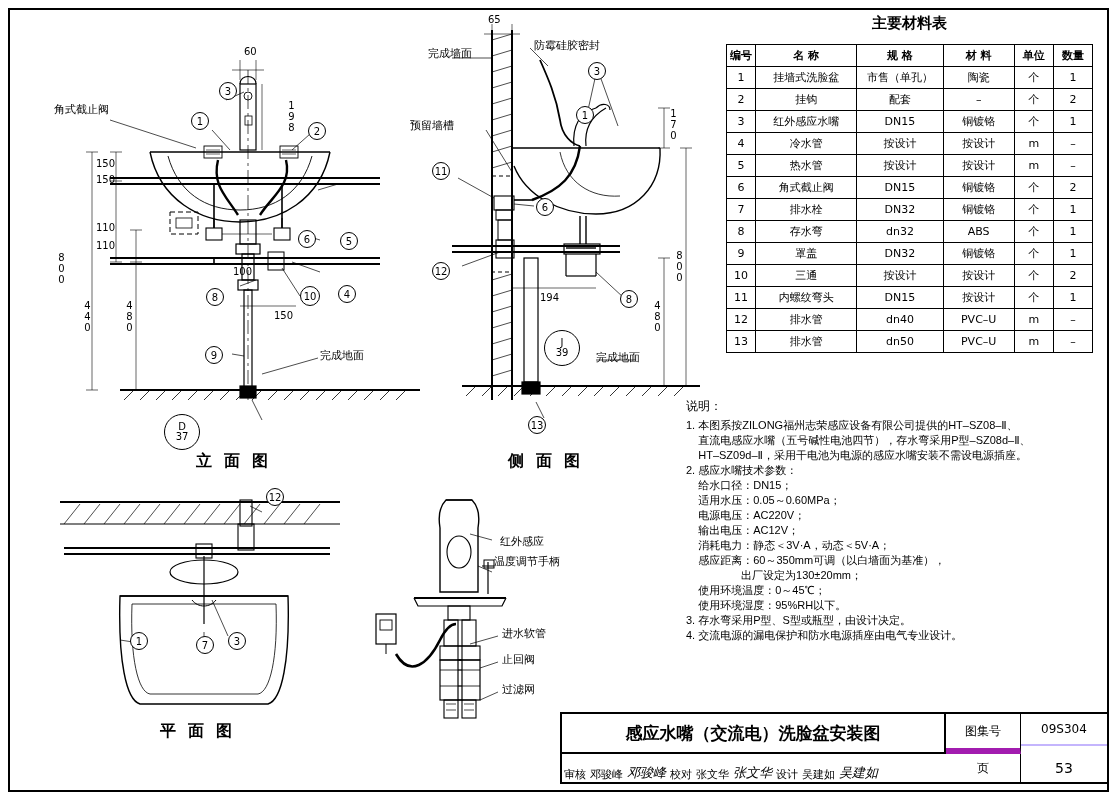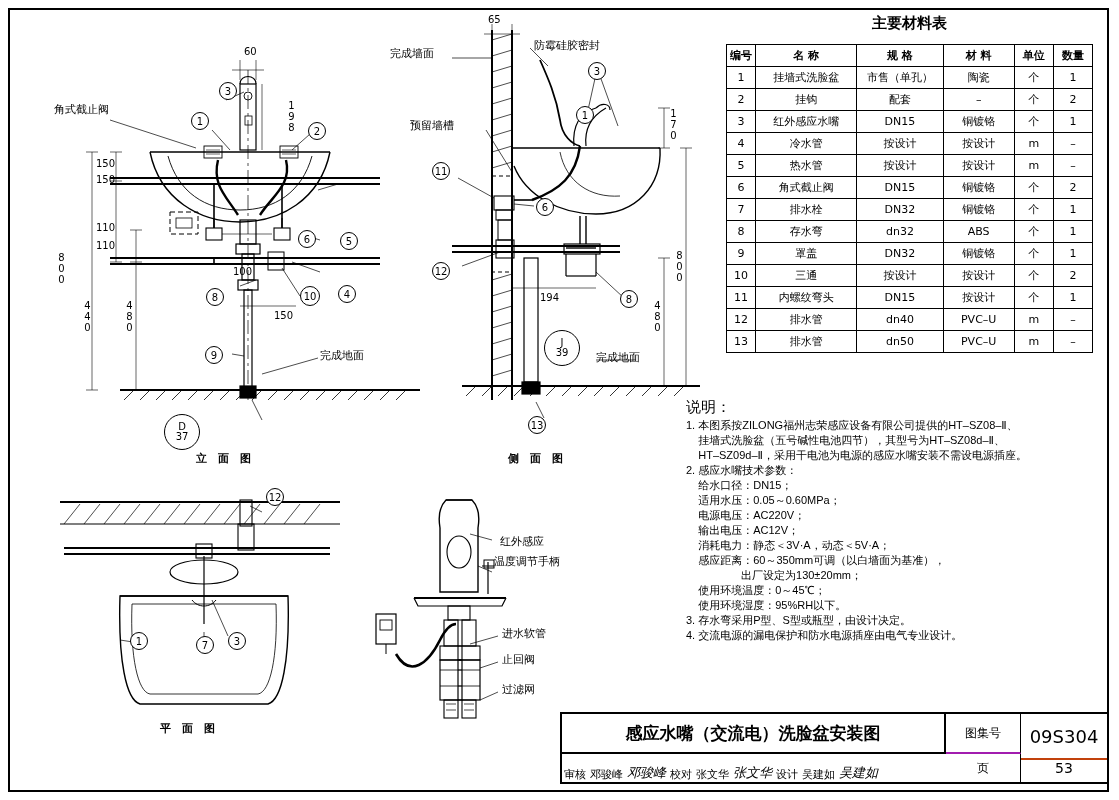--- a/index.html
+++ b/index.html
@@ -1,36 +1,36 @@
 <!DOCTYPE html>
 <html><head>
 <meta charset="utf-8">
 <style>
   html,body{margin:0;padding:0;background:#fff;}
   body{width:1119px;height:800px;font-family:"Liberation Sans",sans-serif;color:#000;}
   #sheet{position:relative;width:1119px;height:800px;overflow:hidden;background:#fff;}
   .frame{position:absolute;left:8px;top:8px;width:1101px;height:784px;border:2px solid #000;box-sizing:border-box;}
   .lbl{position:absolute;font-size:11px;line-height:1.1;white-space:pre;}
   .lbl.cn{font-family:"DejaVu Sans",sans-serif;}
-  .big{font-size:11px;letter-spacing:4px;font-weight:bold;}
+  .big{font-size:16px;letter-spacing:4px;font-weight:bold;font-family:Liberation Serif, serif;}
   svg{position:absolute;left:0;top:0;}
   
   #mattable{position:absolute;left:726px;top:44px;width:367px;border-collapse:collapse;}
   #mattable th,#mattable td{border:1px solid #000;font-size:11px;text-align:center;padding:1px 0;font-family:"DejaVu Sans",sans-serif;height:19px;}
   #mattable th{font-weight:bold;}
   .mt-title{position:absolute;left:726px;top:14px;width:367px;text-align:center;font-size:15px;font-weight:bold;font-family:"DejaVu Sans",sans-serif;}
   
   #notes{position:absolute;left:686px;top:418px;width:410px;font-size:11px;line-height:15px;font-family:Liberation Sans, sans-serif;}
   #notes .nline{white-space:pre;}
-  .explain{position:absolute;left:686px;top:398px;font-size:15px;font-family:"DejaVu Sans",sans-serif;}
+  .explain{position:absolute;left:686px;top:398px;font-size:12px;font-family:"DejaVu Sans",sans-serif;}
   
   #titleblock{position:absolute;left:560px;top:712px;width:549px;height:72px;border:2px solid #000;box-sizing:border-box;}
   .tb-main{position:absolute;left:0;top:0;width:384px;height:40px;border-right:2px solid #000;border-bottom:2px solid #000;box-sizing:border-box;display:flex;align-items:center;justify-content:center;font-size:17px;font-weight:bold;font-family:"DejaVu Sans",sans-serif;}
-  .tb-code-l{position:absolute;left:384px;top:0;width:75px;height:40px;border-right:1px solid #000;border-bottom:2px solid #a21caf;box-sizing:border-box;display:flex;align-items:center;justify-content:center;font-size:12px;font-family:"DejaVu Sans",sans-serif;}
-  .tb-code-r{position:absolute;left:459px;top:0;width:86px;height:46px;border-bottom:2px solid #c2410c;box-sizing:border-box;display:flex;align-items:center;justify-content:center;font-size:18px;font-family:"DejaVu Sans",sans-serif;}
+  .tb-code-l{position:absolute;left:384px;top:0;width:75px;height:40px;border-right:1px solid #000;border-bottom:6px solid #a21caf;box-sizing:border-box;display:flex;align-items:center;justify-content:center;font-size:12px;font-family:"DejaVu Sans",sans-serif;}
+  .tb-code-r{position:absolute;left:459px;top:0;width:86px;height:32px;border-bottom:2px solid #c4b5fd;box-sizing:border-box;display:flex;align-items:center;justify-content:center;font-size:12px;font-family:"DejaVu Sans",sans-serif;}
   .tb-sign{position:absolute;left:0;top:40px;width:384px;height:28px;box-sizing:border-box;display:flex;align-items:flex-end;font-size:11px;font-family:"DejaVu Sans",sans-serif;}
   .tb-sign span{padding:0 2px;}
   .tb-sign .sig{font-family:"DejaVu Serif",serif;font-style:italic;font-size:13px;}
   .tb-page-l{position:absolute;left:384px;top:40px;width:75px;height:28px;border-right:1px solid #000;box-sizing:border-box;display:flex;align-items:center;justify-content:center;font-size:12px;font-family:"DejaVu Sans",sans-serif;}
   .tb-page-r{position:absolute;left:459px;top:40px;width:86px;height:28px;box-sizing:border-box;display:flex;align-items:center;justify-content:center;font-size:14px;font-family:"DejaVu Sans",sans-serif;}
   .circ{position:absolute;border:1.2px solid #000;border-radius:50%;display:flex;align-items:center;justify-content:center;font-size:10px;font-family:"DejaVu Sans",sans-serif;background:#fff;}
   .c16{width:16px;height:16px;}
   .c18{width:18px;height:18px;}
   .c34{width:34px;height:34px;flex-direction:column;line-height:1.0;font-size:10px;}
   .vtxt{writing-mode:vertical-rl;text-orientation:upright;font-size:10px;font-family:"DejaVu Sans",sans-serif;}
@@ -421,21 +421,21 @@
           <td>PVC–U</td>
           <td>m</td>
           <td>–</td>
         </tr>
       </tbody>
   </table>
 
   <div class="explain">说明：</div>
   <div id="notes">
       <div class="nline">1. 本图系按ZILONG福州志荣感应设备有限公司提供的HT–SZ08–Ⅱ、</div>
-      <div class="nline">    挂墙式洗脸盆（五号碱性电池四节），其型号为HT–SZ08d–Ⅱ、</div>
+      <div class="nline">    直流电感应水嘴（五号碱性电池四节），存水弯采用P型–SZ08d–Ⅱ、</div>
       <div class="nline">    HT–SZ09d–Ⅱ，采用干电池为电源的感应水嘴安装不需设电源插座。</div>
       <div class="nline">2. 感应水嘴技术参数：</div>
       <div class="nline">    给水口径：DN15；</div>
       <div class="nline">    适用水压：0.05～0.60MPa；</div>
       <div class="nline">    电源电压：AC220V；</div>
       <div class="nline">    输出电压：AC12V；</div>
       <div class="nline">    消耗电力：静态＜3V·A，动态＜5V·A；</div>
       <div class="nline">    感应距离：60～350mm可调（以白墙面为基准），</div>
       <div class="nline">                  出厂设定为130±20mm；</div>
       <div class="nline">    使用环境温度：0～45℃；</div>
@@ -469,21 +469,21 @@
   <div class="dimtxt vtxt" style="left:82px;top:300px">440</div>
   <div class="dimtxt vtxt" style="left:56px;top:252px">800</div>
 
   <div class="circ c34" style="left:164px;top:414px">
     <span>D</span>
     <span>37</span>
   </div>
 
   <div class="lbl big" style="left:196px;top:452px">立 面 图</div>
 
-  <div class="lbl cn" style="left:390px;top:48px">完成墙面</div>
+  <div class="lbl cn" style="left:428px;top:48px">完成墙面</div>
   <div class="lbl cn" style="left:534px;top:40px">防霉硅胶密封</div>
   <div class="lbl cn" style="left:410px;top:120px">预留墙槽</div>
   <div class="lbl cn" style="left:596px;top:352px">完成地面</div>
 
   <div class="circ c16" style="left:576px;top:106px">1</div>
   <div class="circ c16" style="left:588px;top:62px">3</div>
   <div class="circ c16" style="left:536px;top:198px">6</div>
   <div class="circ c16" style="left:620px;top:290px">8</div>
   <div class="circ c16" style="left:432px;top:162px">11</div>
   <div class="circ c16" style="left:432px;top:262px">12</div>

